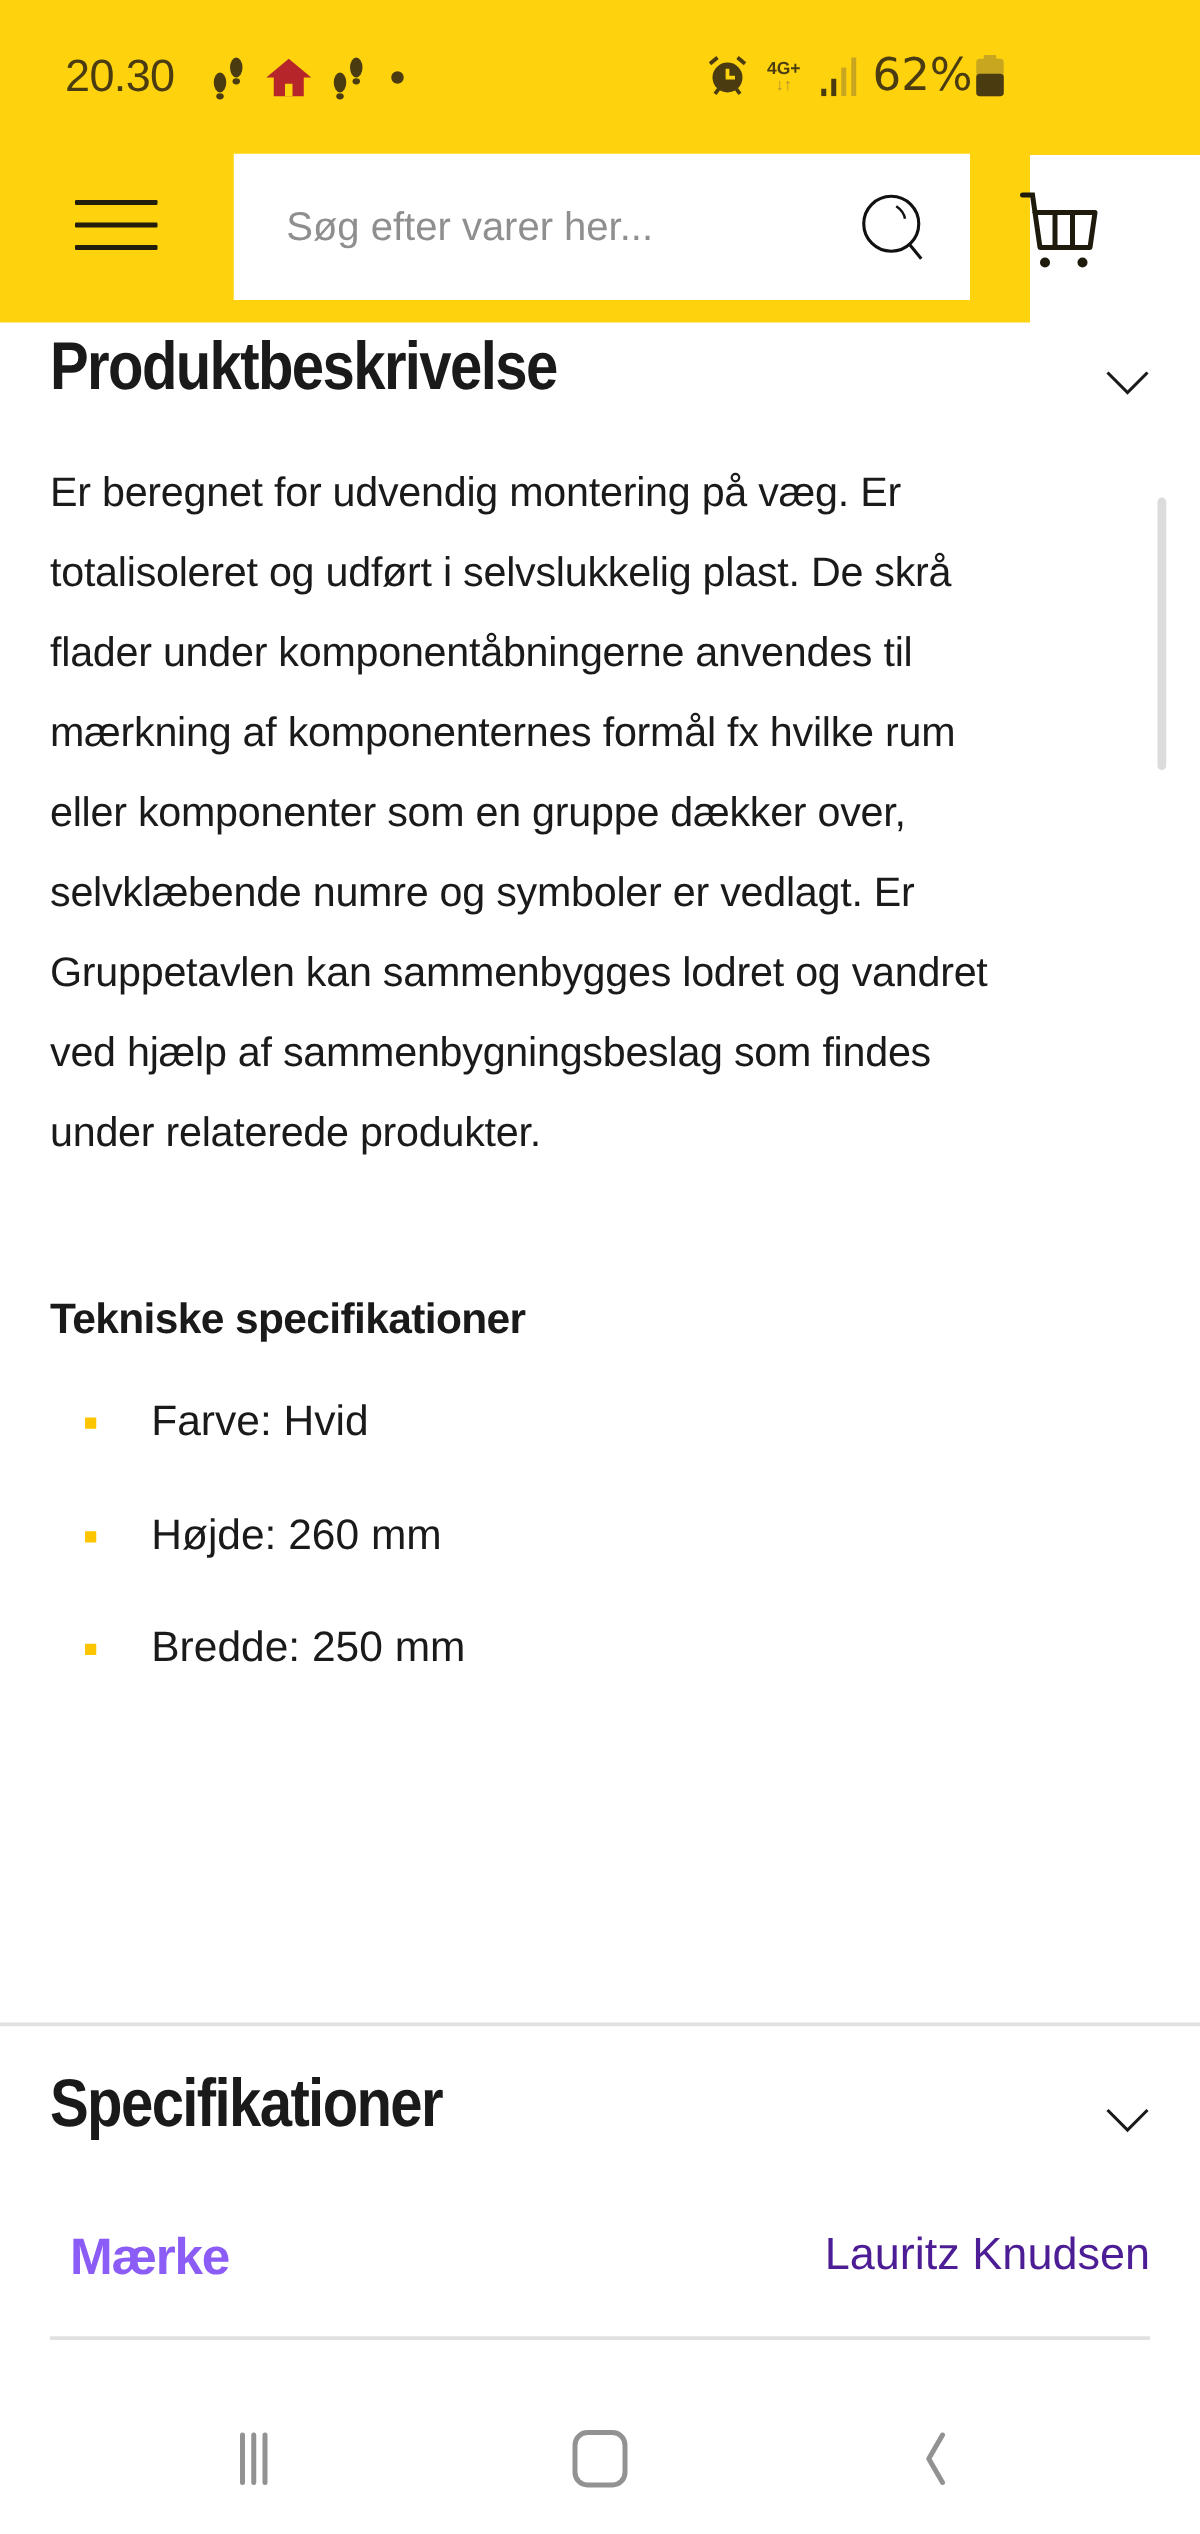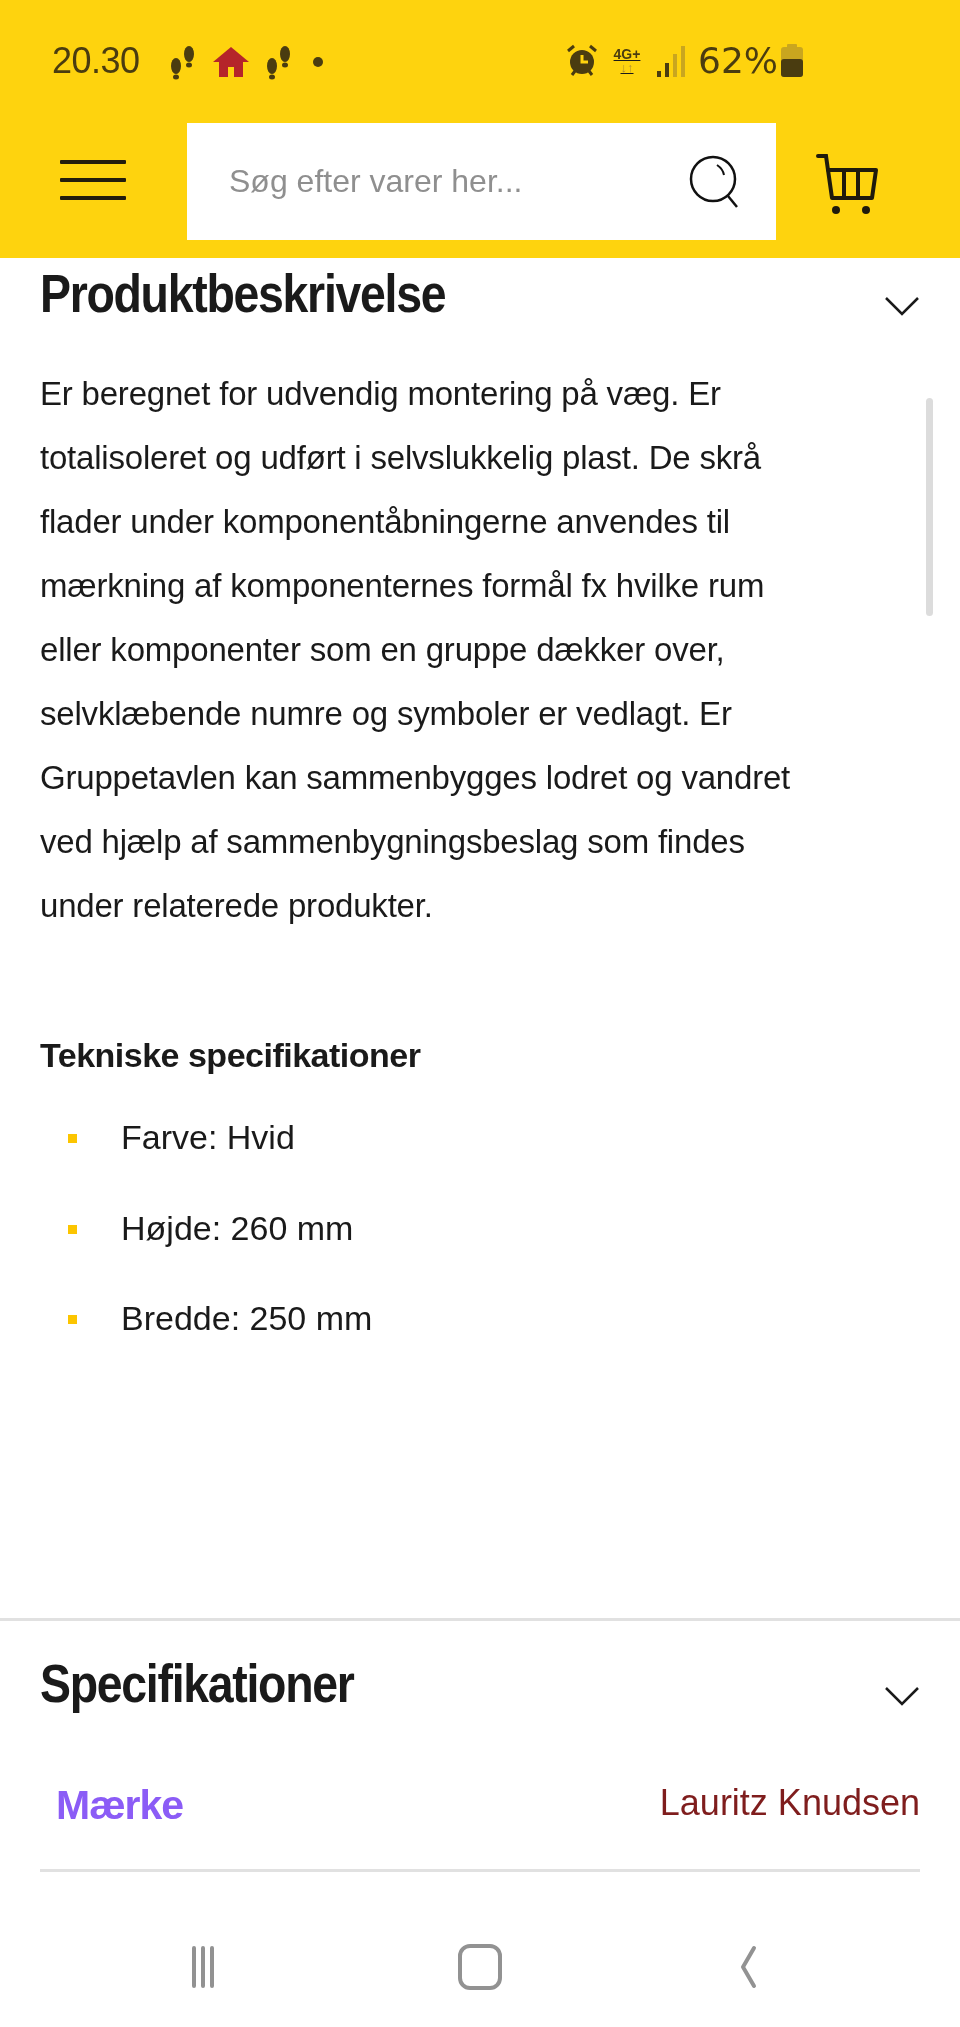--- a/index.html
+++ b/index.html
@@ -7,21 +7,21 @@
   body { font-family: "Liberation Sans", sans-serif; color: #1a1a1a; position: relative; }
 
   .status-bar { position: absolute; left: 0; top: 0; width: 960px; height: 124px; background: #fed30e; }
   .status-time { position: absolute; left: 52px; top: 40px; font-size: 36px; color: #4a3c10; font-family: Liberation Sans, sans-serif; letter-spacing: -0.5px; }
   .status-left-icons { position: absolute; left: 168px; top: 44px; display: flex; align-items: center; gap: 14px; }
   .status-right { position: absolute; left: 566px; top: 40px; display: flex; align-items: center; gap: 12px; }
   .status-battery-text { font-size: 36px; color: #4a3c10; font-family: "DejaVu Sans", sans-serif; }
   .net-label { font-size: 14px; font-weight: bold; color: #4a3c10; line-height: 14px; text-align: center; }
   .net-arrows { font-size: 13px; color: #b09030; line-height: 13px; text-align: center; }
 
-  .header { position: absolute; left: 0; top: 124px; width: 960px; height: 134px; background: #fed30e; }
+  .header { position: absolute; left: 0; top: 124px; width: 824px; height: 134px; background: #fed30e; }
   .menu-btn { position: absolute; left: 60px; top: 36px; width: 66px; height: 44px; cursor: pointer; }
   .menu-btn span { display: block; height: 4px; background: #231d0c; margin-bottom: 14px; border-radius: 1px; }
   .sbox { position: absolute; left: 187px; top: -1px; width: 589px; height: 117px; background: #ffffff; top: -1px; }
   .sbox { top: -1px; }
   .search-input { position: absolute; left: 42px; top: 0; height: 100%; width: 440px; border: none; outline: none; background: transparent; font-size: 32px; color: #1a1a1a; font-family: "Liberation Sans", sans-serif; }
   .search-input::placeholder { color: #8f8f8f; }
   .search-icon-btn { position: absolute; left: 500px; top: 30px; width: 56px; height: 56px; cursor: pointer; }
   .cart-btn { position: absolute; left: 816px; top: 28px; width: 66px; height: 64px; cursor: pointer; }
 
   .section-title { position: absolute; left: 40px; font-family: "Liberation Sans", sans-serif; font-weight: bold; font-size: 54px; letter-spacing: -1.5px; transform: scaleX(0.86); transform-origin: left center; color: #1a1a1a; }
@@ -34,21 +34,21 @@
   .subheading { position: absolute; left: 40px; top: 1036px; font-size: 34px; font-weight: bold; letter-spacing: -0.5px; color: #1a1a1a; text-align: right; }
   .spec-list { position: absolute; left: 40px; top: 1112px; width: 860px; }
   .spec-item { position: relative; height: 90.5px; display: flex; align-items: flex-start; }
   .spec-bullet { position: absolute; left: 28px; top: 22px; width: 9px; height: 9px; background: #fcc500; }
   .spec-text { position: absolute; left: 81px; top: 0; font-size: 34px; line-height: 50px; color: #1a1a1a; }
 
   .divider { position: absolute; left: 0; top: 1618px; width: 960px; height: 3px; background: #e1e1e1; }
 
   .kv-row { position: absolute; left: 40px; top: 1782px; width: 880px; height: 50px; }
   .kv-key { position: absolute; left: 0; top: 0; font-size: 41px; font-weight: bold; letter-spacing: -1px; color: #8b5cf6; margin-left: 16px; }
-  .kv-val { position: absolute; right: 0; top: 0; font-size: 36px; color: #7f1d1d; }
+  .kv-val { position: absolute; right: 0; top: 0; font-size: 36px; color: #4c1d95; }
   .kv-divider { position: absolute; left: 40px; top: 1869px; width: 880px; height: 3px; background: #e1e1e1; }
 
   .nav-bar { position: absolute; left: 0; top: 1900px; width: 960px; height: 127px; background: #ffffff; }
   .nav-btn { position: absolute; top: 40px; width: 70px; height: 56px; cursor: pointer; }
 </style>
 </head>
 <body>
 
 <div class="status-bar">
   <div class="status-time">20.30</div>
@@ -75,21 +75,21 @@
     </svg>
   </div>
   <div class="status-right">
     <svg width="32" height="34" viewBox="0 0 32 34">
       <circle cx="16" cy="18" r="12" fill="#4a3c10"></circle>
       <path d="M16 11 V18 H22" stroke="#fed30e" stroke-width="3" fill="none"></path>
       <path d="M2 7 L8 2" stroke="#4a3c10" stroke-width="3"></path>
       <path d="M30 7 L24 2" stroke="#4a3c10" stroke-width="3"></path>
       <path d="M6 31 L9 27 M26 31 L23 27" stroke="#4a3c10" stroke-width="3"></path>
     </svg>
-    <div style="width:34px;text-decoration:underline;">
+    <div style="width:34px;">
       <div class="net-label">4G+</div>
       <div class="net-arrows">↓↑</div>
     </div>
     <svg width="30" height="32" viewBox="0 0 30 32">
       <rect x="1" y="26" width="4" height="6" fill="#4a3c10"></rect>
       <rect x="9" y="18" width="4" height="14" fill="#4a3c10"></rect>
       <rect x="17" y="9" width="4" height="23" fill="#c9a61f"></rect>
       <rect x="25" y="1" width="4" height="31" fill="#c9a61f"></rect>
     </svg>
     <div class="status-battery-text">62%</div>

